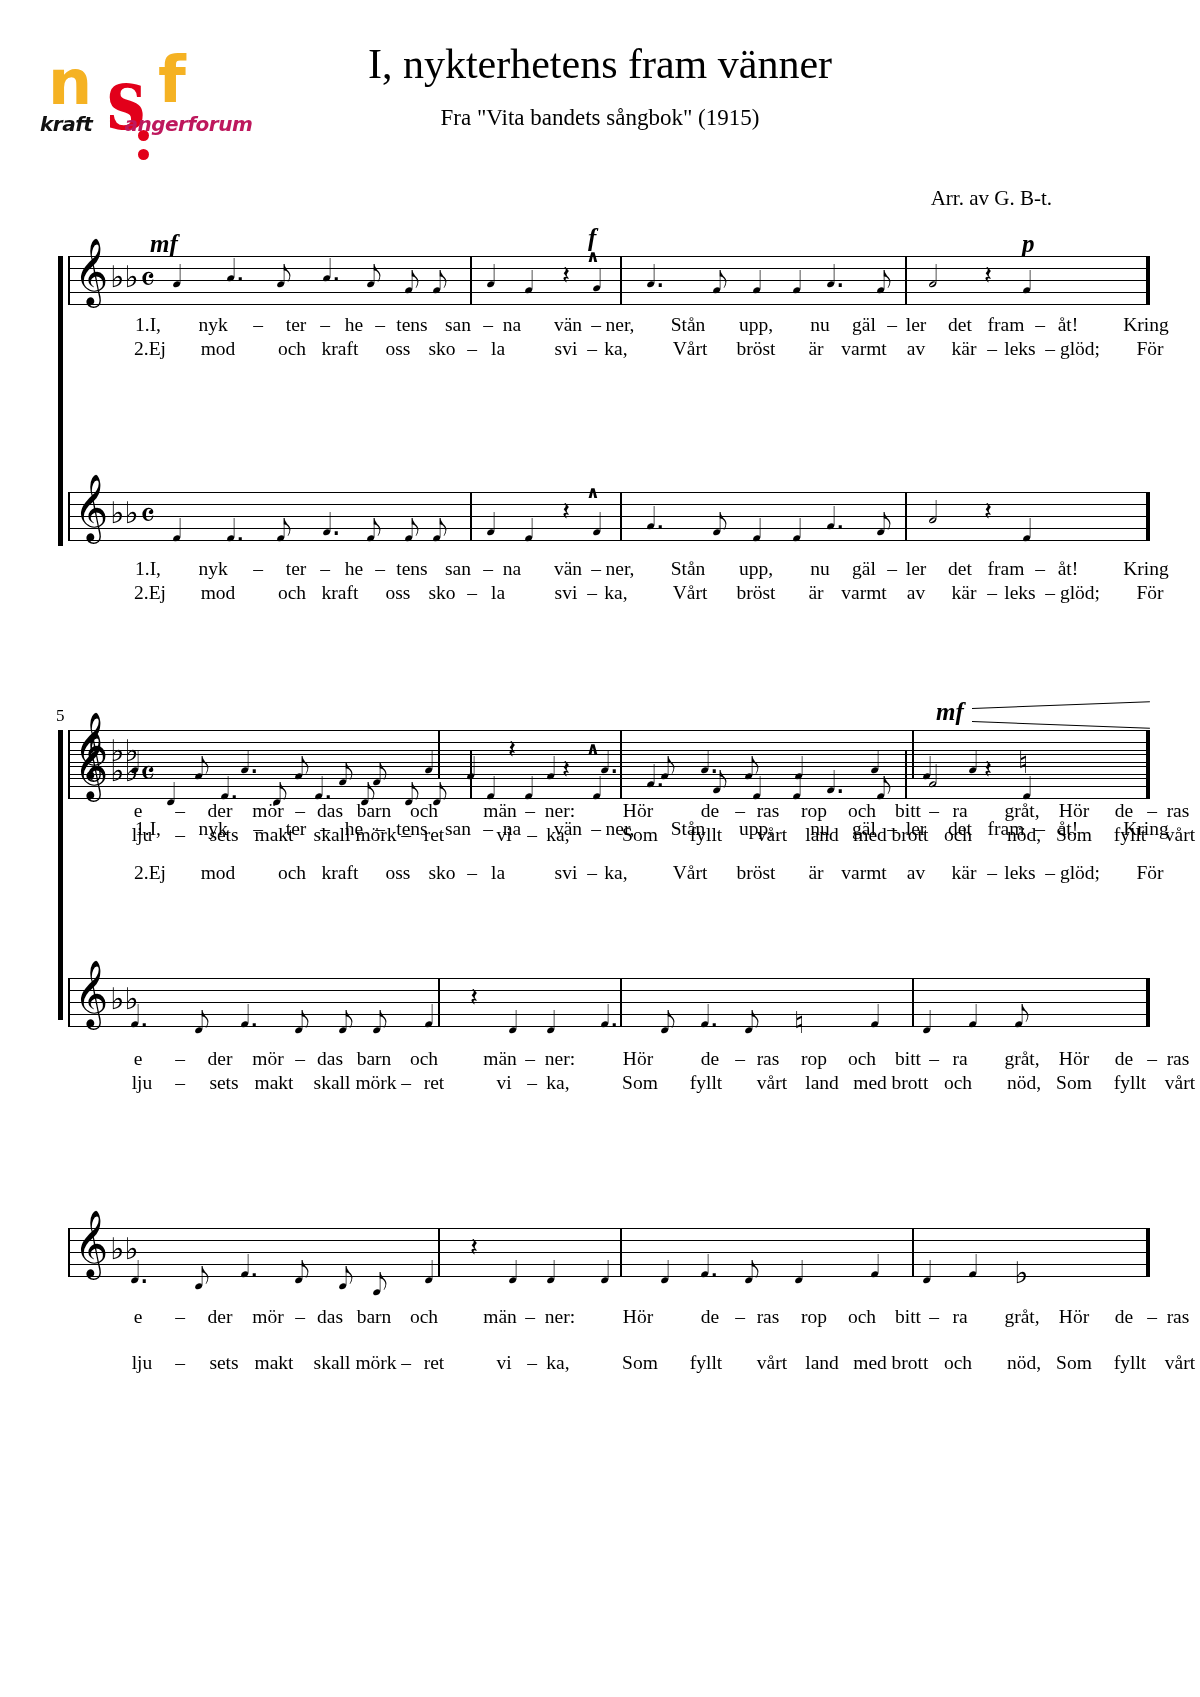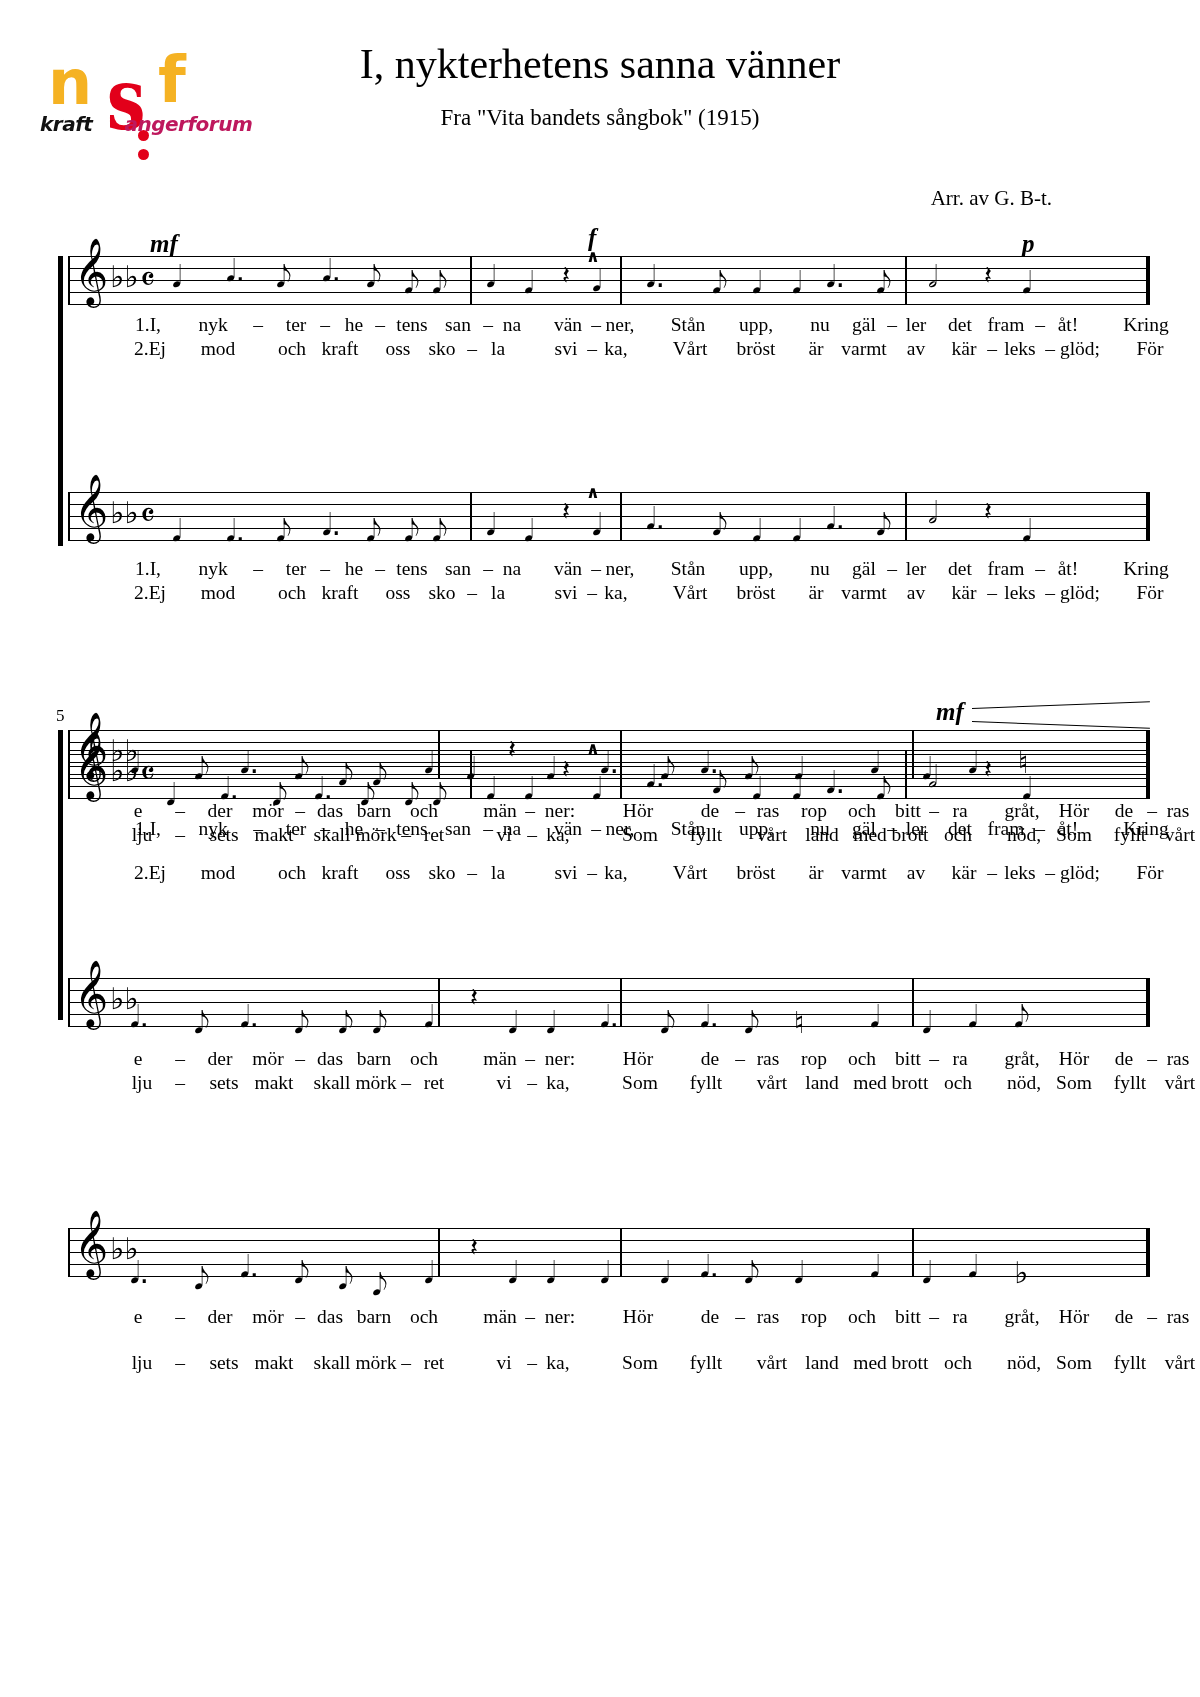--- a/index.html
+++ b/index.html
@@ -238,21 +238,21 @@
   <span class="f">f</span>
   <span class="dots">
       <i></i>
       <i></i>
     </span>
   <span class="wordmark">
     <span class="w1">kraft</span><span class="w2">angerforum</span>
   </span>
 </div>
 
-<div class="title">I, nykterhetens sanna vänner</div>
+<div class="title">I, nykterhetens fram vänner</div>
 <div class="subtitle">Fra "Vita bandets sångbok" (1915)</div>
 <div class="arranger">Arr. av G. B-t.</div>
 
 <div class="system" style="top:248px;height:400px;">
 
   <div class="sys-brace" style="top:8px;height:290px;"></div>
 
   <div class="staff-block" style="height:120px;">
     <div class="staff" style="top:8px;">
       <div class="line"></div>

